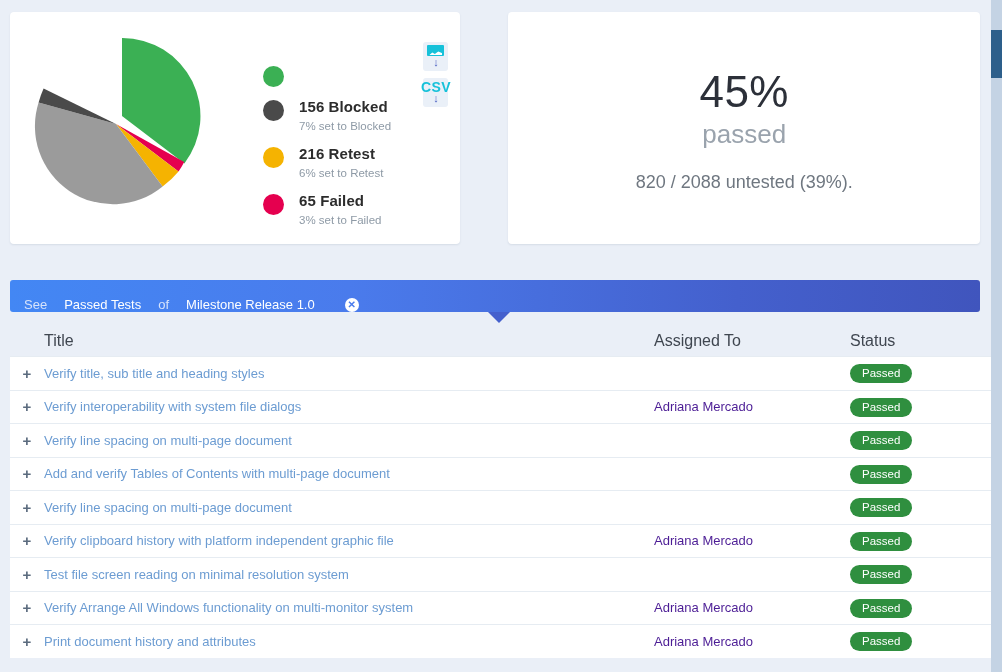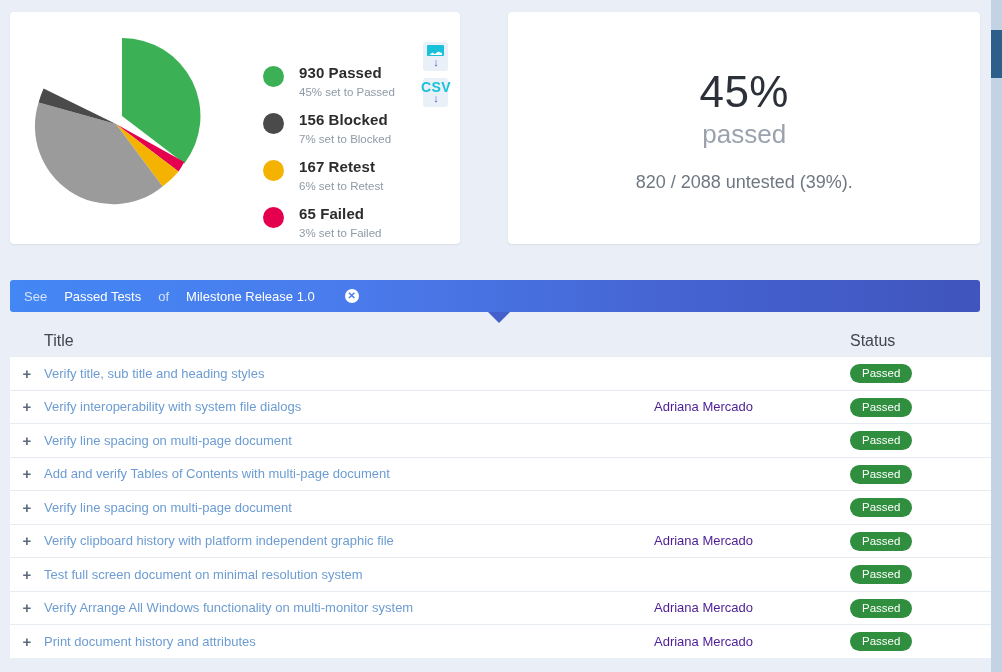--- a/index.html
+++ b/index.html
@@ -57,21 +57,21 @@
   .summary-inner { position: absolute; left: 0; right: 0; top: 56px; text-align: center; }
   .big-pct { font-size: 44px; font-weight: 300; color: #2c3039; letter-spacing: .5px; line-height: 48px; }
   .big-sub { font-size: 26px; font-weight: 300; color: #9aa3ad; line-height: 32px; margin-top: 2px; }
   .big-note { font-size: 18px; color: #6f7780; margin-top: 22px; }
 
   
   .filter-zone { position: relative; margin: 36px 22px 0 10px; }
   .filter-bar {
     height: 32px; border-radius: 3px;
     background: linear-gradient(to right, #4387f4 0%, #4a7bec 35%, #4460cd 75%, #4055bd 100%);
-    display: flex; align-items: center; padding: 0 14px;
+    display: flex; align-items: flex-end; padding: 0 14px;
     font-size: 13px; color: #ffffff;
   }
   .fb-light { color: #d6e3fb; }
   .fb-bold { font-weight: normal; margin: 0 17px; }
   .fb-close {
     width: 14px; height: 14px; border-radius: 50%; background: #ffffff;
     margin-left: 13px; display: flex; align-items: center; justify-content: center;
     color: #4a7bec; font-size: 10px; line-height: 1; cursor: pointer; font-weight: bold;
   }
   .filter-caret {
@@ -125,36 +125,32 @@
 
           <path fill="#9b9b9b" d="M 88 90 L 134.6 152.4 A 78 78 0 0 1 10.6 68.6 Z"></path>
 
           <path fill="#4a4a4a" d="M 88 90 L 10.6 68.6 A 78 78 0 0 1 15.6 54.4 Z"></path>
         </svg>
       </div>
 
       <div class="legend">
         <div class="legend-item">
           <span class="legend-dot" style="background:#3bb054"></span>
-          <span>
-            <span class="legend-main">930 Passed</span><br>
-            <span class="legend-sub">45% set to Passed</span>
-          </span>
         </div>
         <div class="legend-item">
           <span class="legend-dot" style="background:#4a4a4a"></span>
           <span>
             <span class="legend-main">156 Blocked</span><br>
             <span class="legend-sub">7% set to Blocked</span>
           </span>
         </div>
         <div class="legend-item">
           <span class="legend-dot" style="background:#f5b301"></span>
           <span>
-            <span class="legend-main">167 Retest</span><br>
+            <span class="legend-main">216 Retest</span><br>
             <span class="legend-sub">6% set to Retest</span>
           </span>
         </div>
         <div class="legend-item">
           <span class="legend-dot" style="background:#e5004f"></span>
           <span>
             <span class="legend-main">65 Failed</span><br>
             <span class="legend-sub">3% set to Failed</span>
           </span>
         </div>
@@ -189,20 +185,21 @@
       <span class="fb-bold">Milestone Release 1.0</span>
       <span class="fb-close">✕</span>
     </div>
     <div class="filter-caret"></div>
   </div>
 
   <div class="table">
     <div class="thead">
       <div class="col-expand"></div>
       <div class="th col-title">Title</div>
+      <div class="th col-assigned">Assigned To</div>
       <div class="th col-status">Status</div>
     </div>
 
     <div id="rows">
         <div class="trow">
           <div class="col-expand plus">+</div>
           <div class="col-title cell-title">Verify title, sub title and heading styles</div>
           <div class="col-assigned cell-assigned"></div>
           <div class="col-status"><span class="badge">Passed</span></div>
         </div>
@@ -231,21 +228,21 @@
           <div class="col-status"><span class="badge">Passed</span></div>
         </div>
         <div class="trow">
           <div class="col-expand plus">+</div>
           <div class="col-title cell-title">Verify clipboard history with platform independent graphic file</div>
           <div class="col-assigned cell-assigned">Adriana Mercado</div>
           <div class="col-status"><span class="badge">Passed</span></div>
         </div>
         <div class="trow">
           <div class="col-expand plus">+</div>
-          <div class="col-title cell-title">Test full screen document on minimal resolution system</div>
+          <div class="col-title cell-title">Test file screen reading on minimal resolution system</div>
           <div class="col-assigned cell-assigned"></div>
           <div class="col-status"><span class="badge">Passed</span></div>
         </div>
         <div class="trow">
           <div class="col-expand plus">+</div>
           <div class="col-title cell-title">Verify Arrange All Windows functionality on multi-monitor system</div>
           <div class="col-assigned cell-assigned">Adriana Mercado</div>
           <div class="col-status"><span class="badge">Passed</span></div>
         </div>
         <div class="trow">

